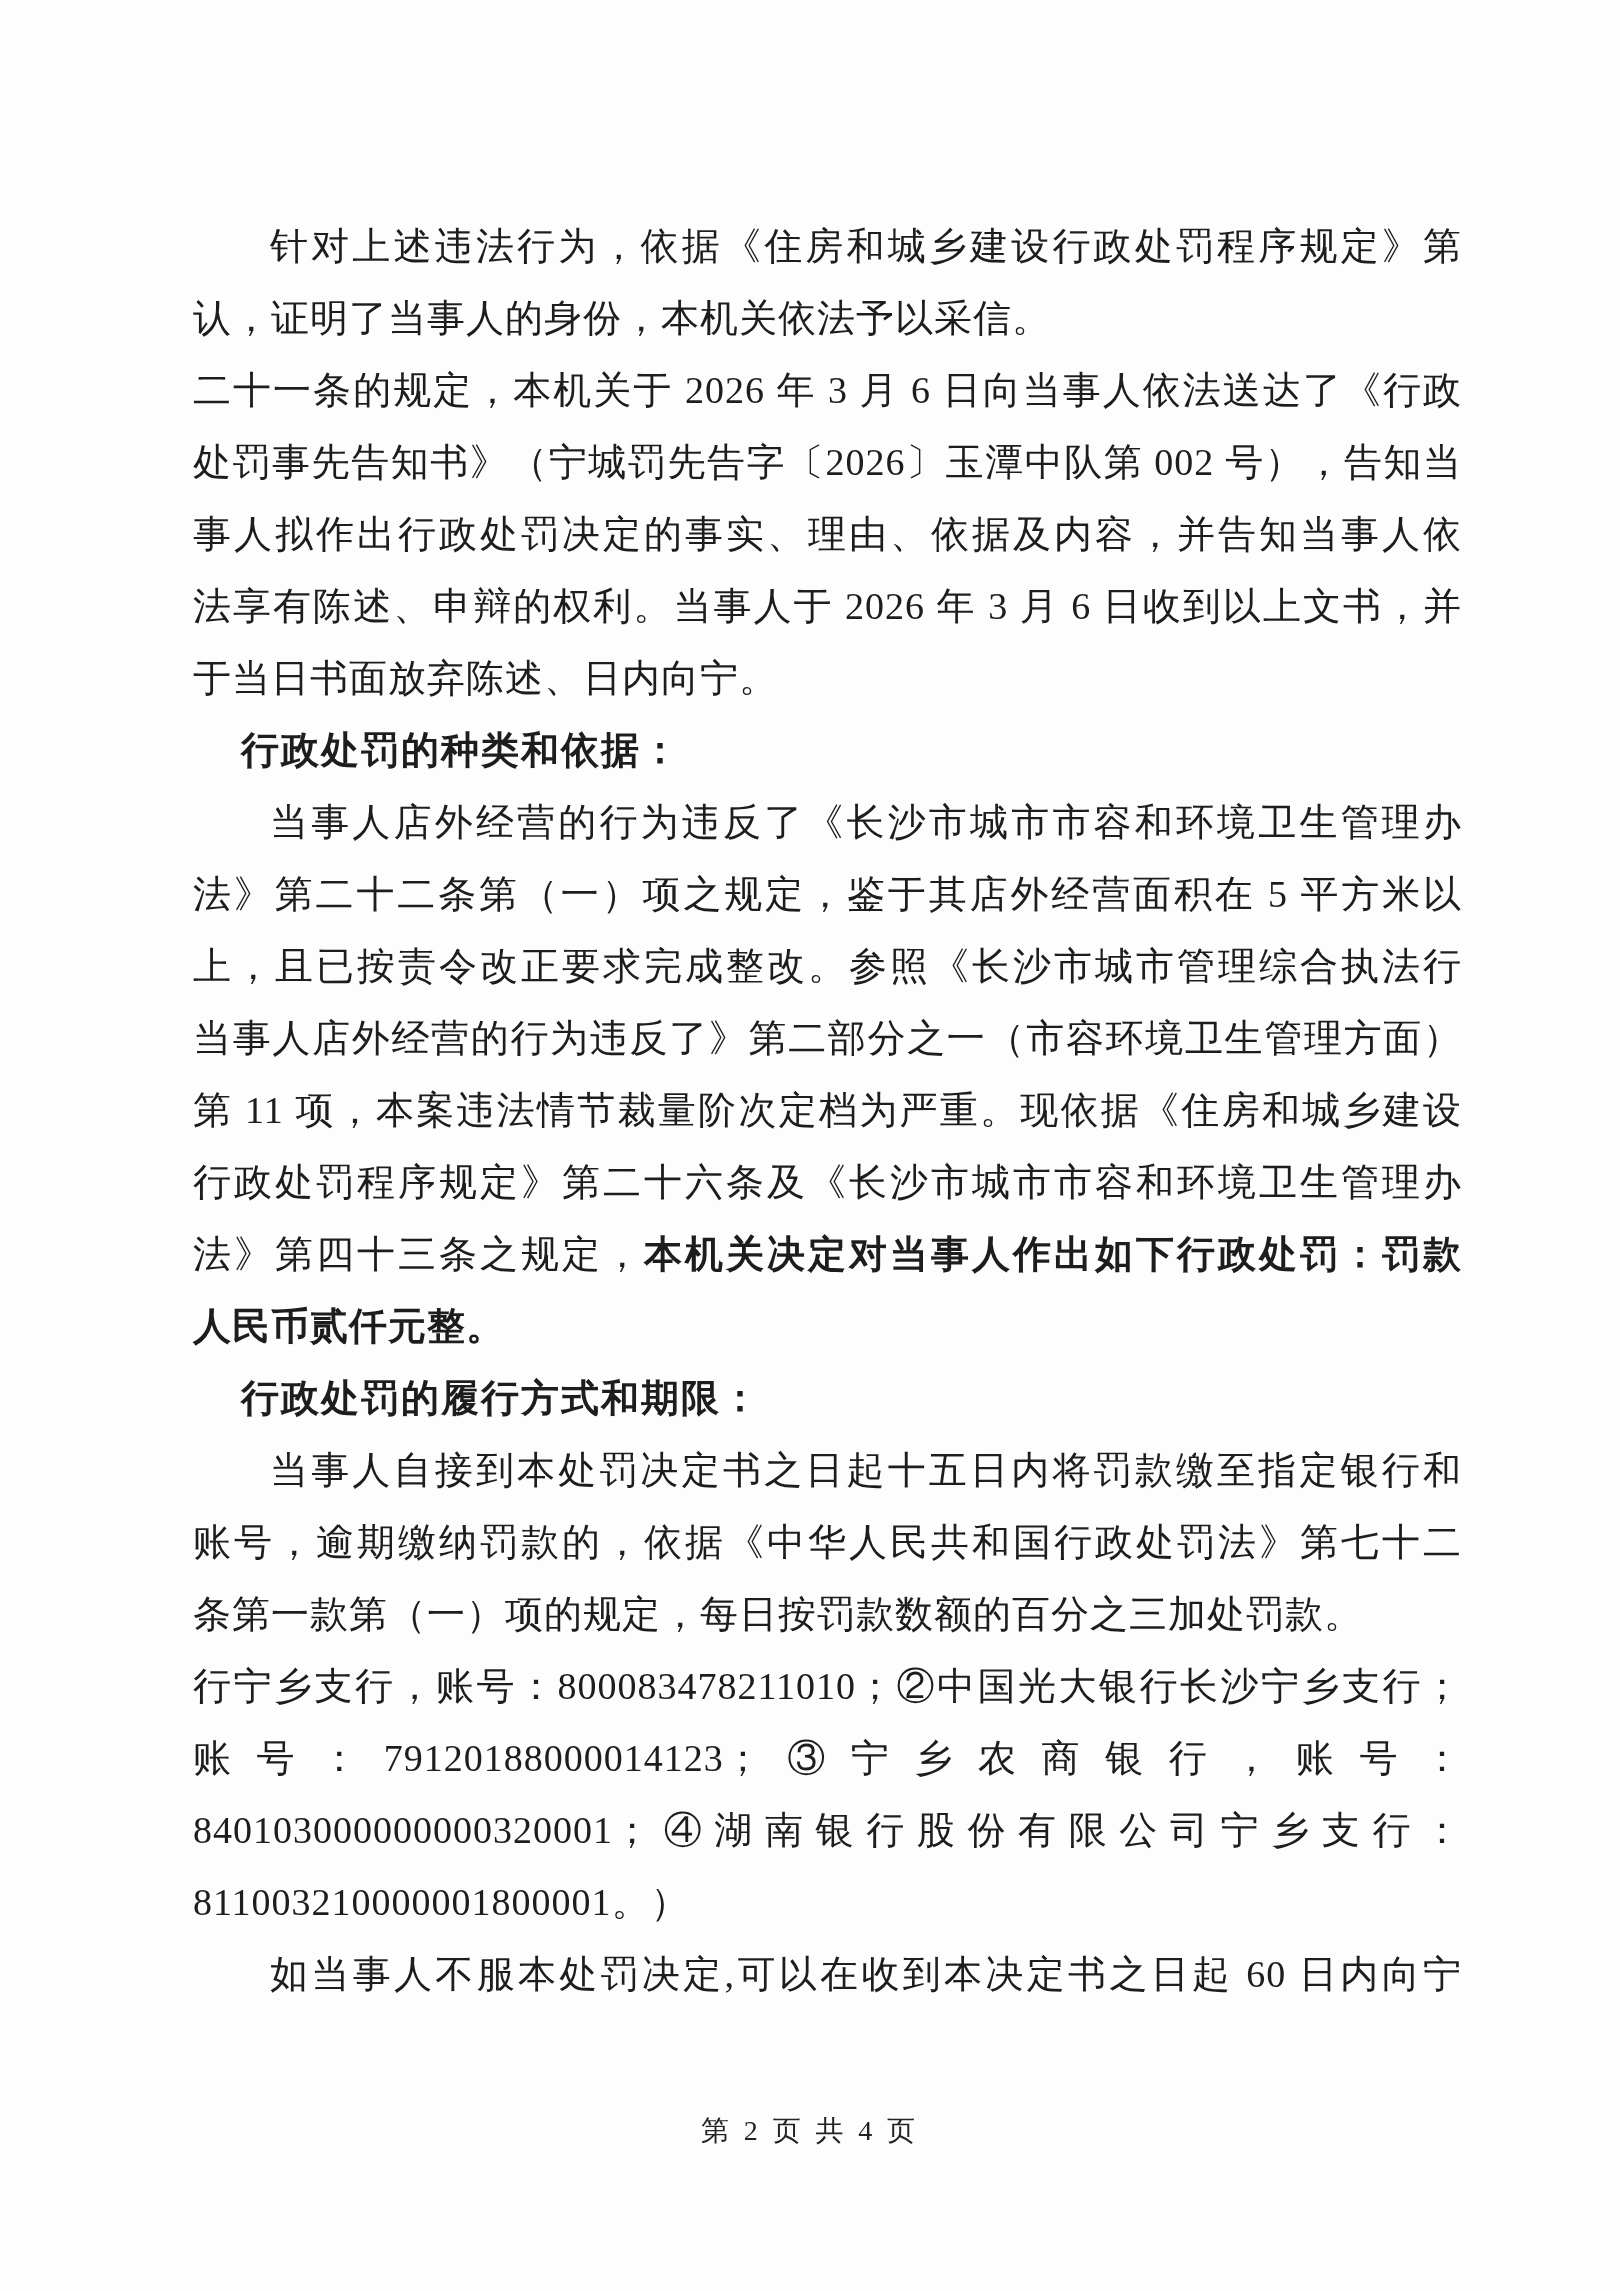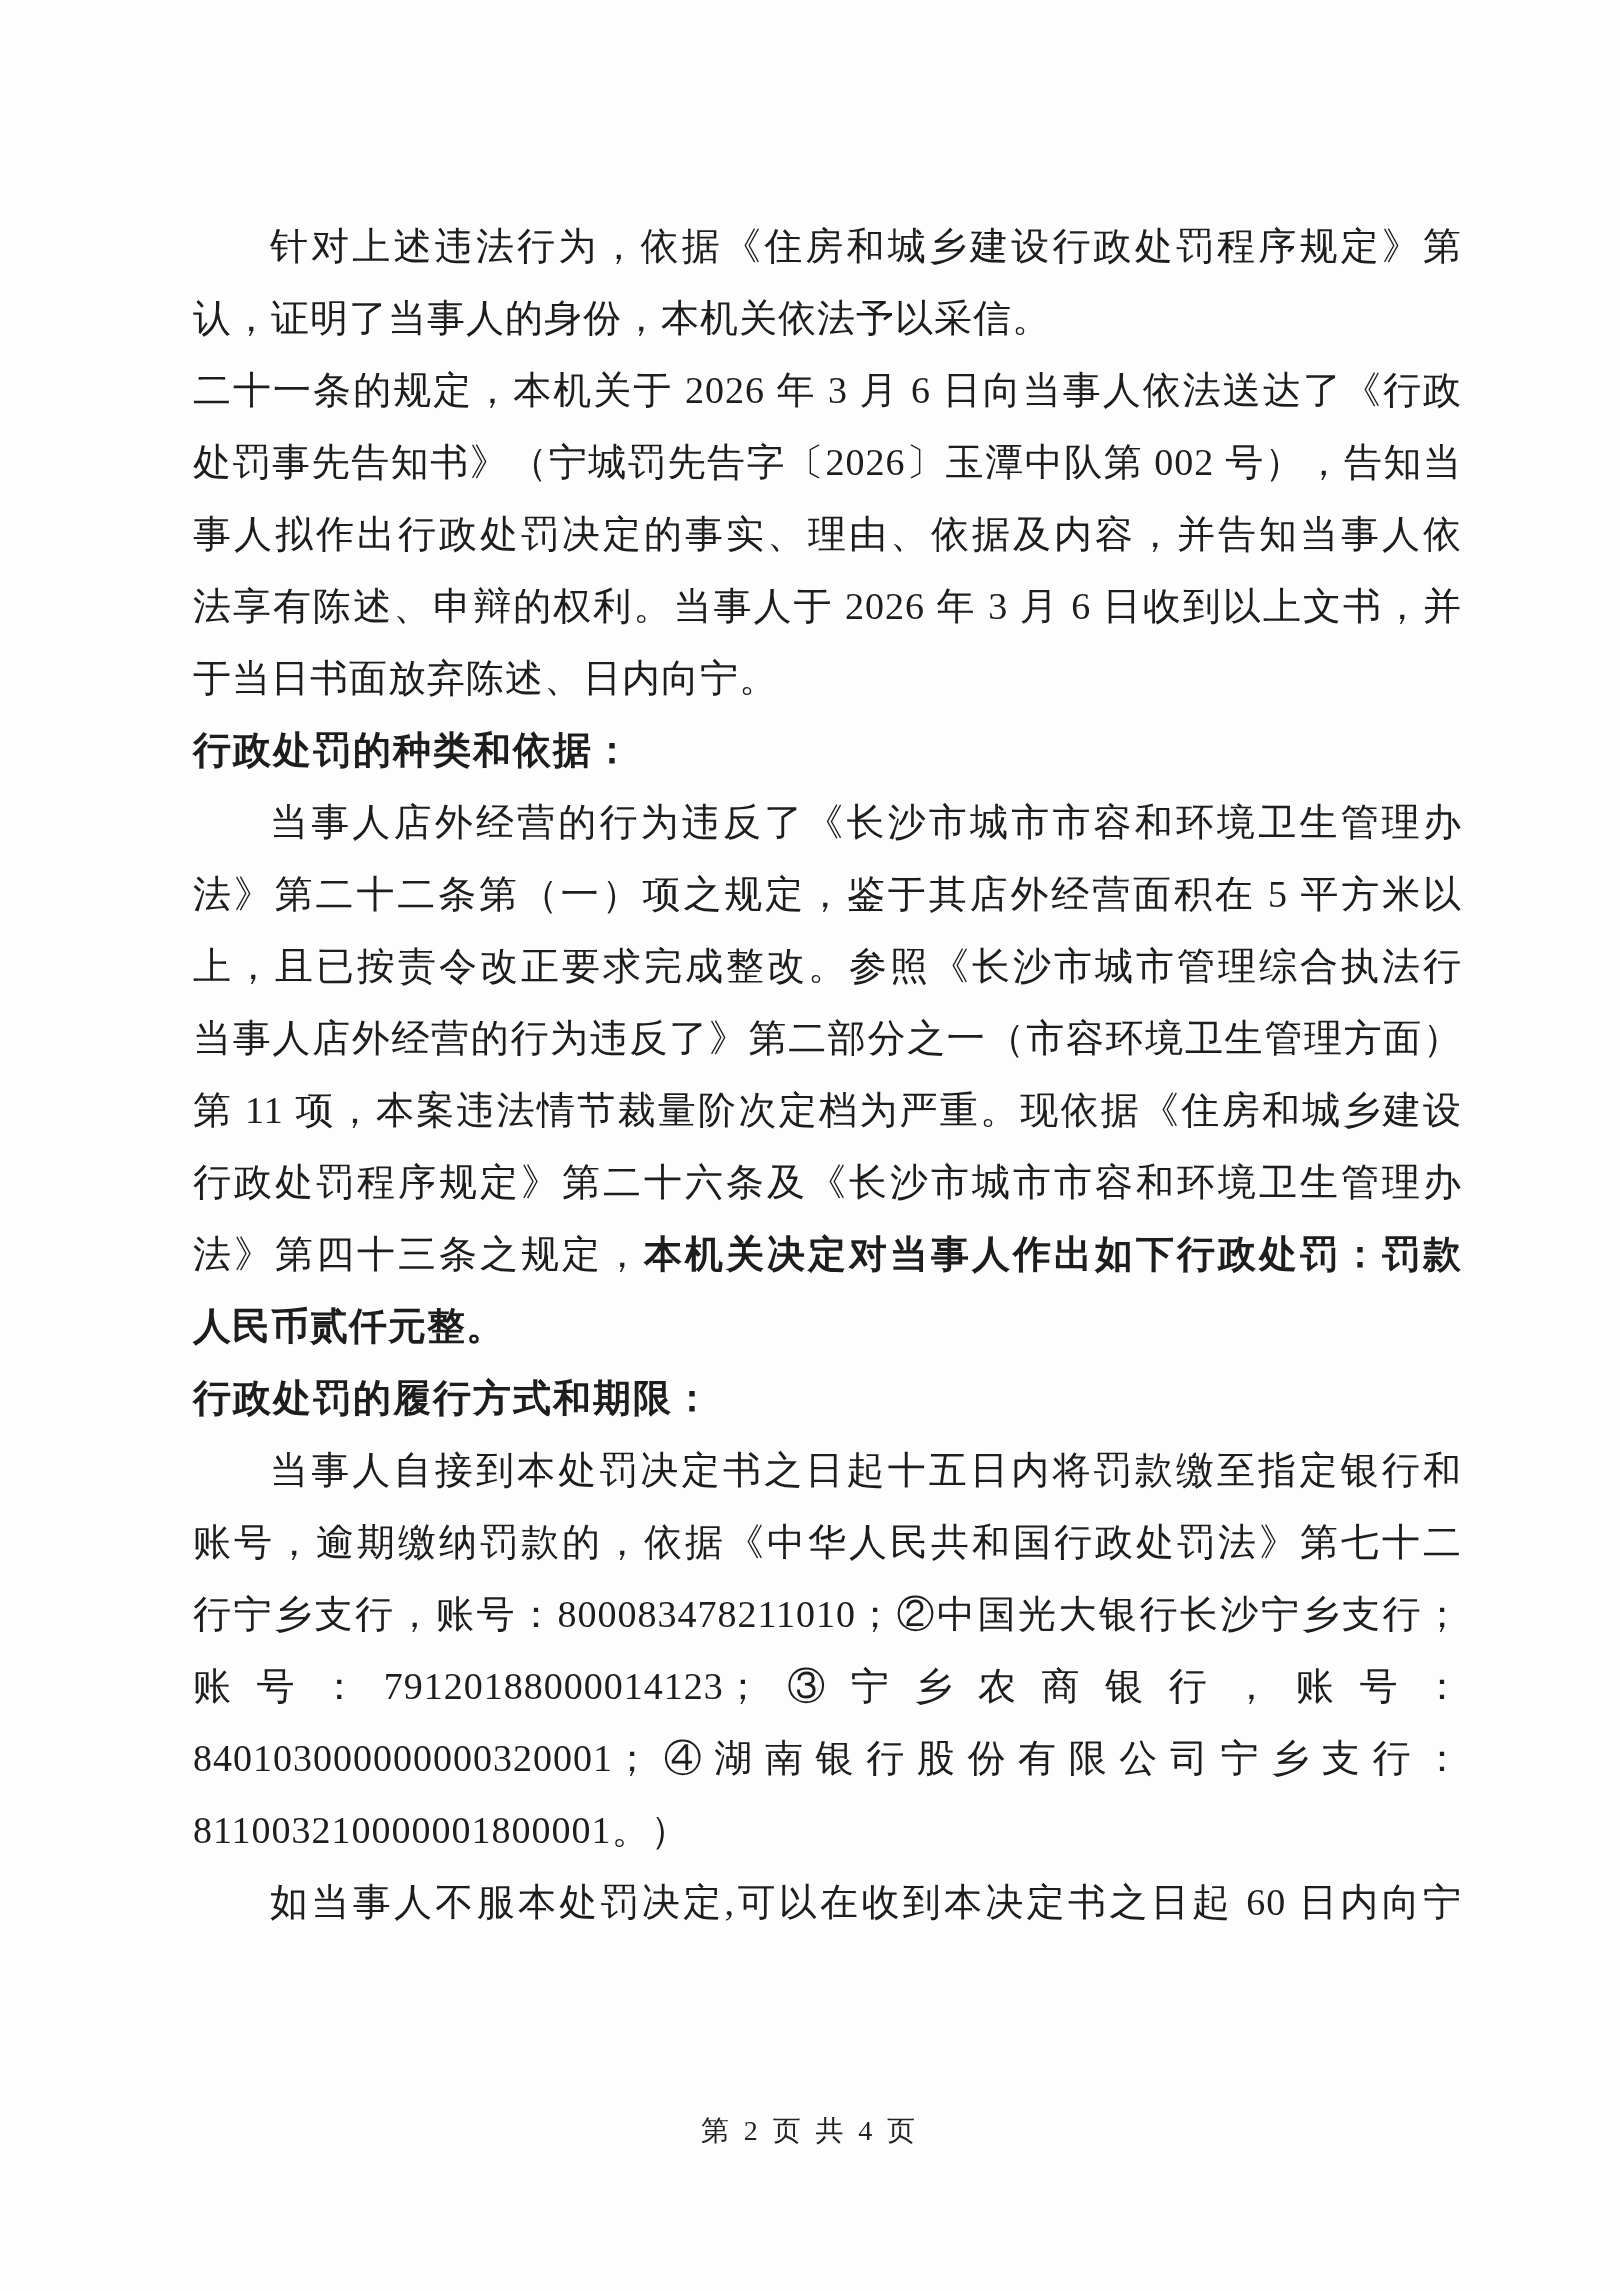--- a/index.html
+++ b/index.html
@@ -36,20 +36,21 @@
     text-align-last: justify;
     text-justify: inter-ideograph;
   }
   .line.indent {
     text-indent: 77px;
   }
   .line.hei {
     font-family: "Liberation Sans", "DejaVu Sans", sans-serif;
     font-weight: 700;
     letter-spacing: 2px;
+    margin-left: 48px;
   }
   .line .b {
     font-weight: 700;
   }
   .footer {
     position: absolute;
     top: 2113px;
     left: 0;
     width: 100%;
     text-align: center;
@@ -76,20 +77,21 @@
       <div class="line fill"><span>法》第二十二条第（一）项之规定，鉴于其店外经营面积在 5 平方米以</span></div>
       <div class="line fill"><span>上，且已按责令改正要求完成整改。参照《长沙市城市管理综合执法行</span></div>
       <div class="line fill"><span>当事人店外经营的行为违反了》第二部分之一（市容环境卫生管理方面）</span></div>
       <div class="line fill"><span>第 11 项，本案违法情节裁量阶次定档为严重。现依据《住房和城乡建设</span></div>
       <div class="line fill"><span>行政处罚程序规定》第二十六条及《长沙市城市市容和环境卫生管理办</span></div>
       <div class="line fill"><span>法》第四十三条之规定，</span><span class="b">本机关决定对当事人作出如下行政处罚：罚款</span></div>
       <div class="line"><span class="b">人民币贰仟元整。</span></div>
       <div class="line hei"><span>行政处罚的履行方式和期限：</span></div>
       <div class="line fill indent"><span>当事人自接到本处罚决定书之日起十五日内将罚款缴至指定银行和</span></div>
       <div class="line fill"><span>账号，逾期缴纳罚款的，依据《中华人民共和国行政处罚法》第七十二</span></div>
+      <div class="line"><span>条第一款第（一）项的规定，每日按罚款数额的百分之三加处罚款。</span></div>
       <div class="line fill"><span>行宁乡支行，账号：800083478211010；②中国光大银行长沙宁乡支行；</span></div>
       <div class="line fill"><span>账号：79120188000014123；③宁乡农商银行，账号：</span></div>
       <div class="line fill"><span>840103000000000320001；④湖南银行股份有限公司宁乡支行：</span></div>
       <div class="line"><span>811003210000001800001。）</span></div>
       <div class="line fill indent"><span>如当事人不服本处罚决定,可以在收到本决定书之日起 60 日内向宁</span></div>
     </div>
   <div class="footer">
     <span>第 2 页 共 4 页</span>
   </div>
 </div>

